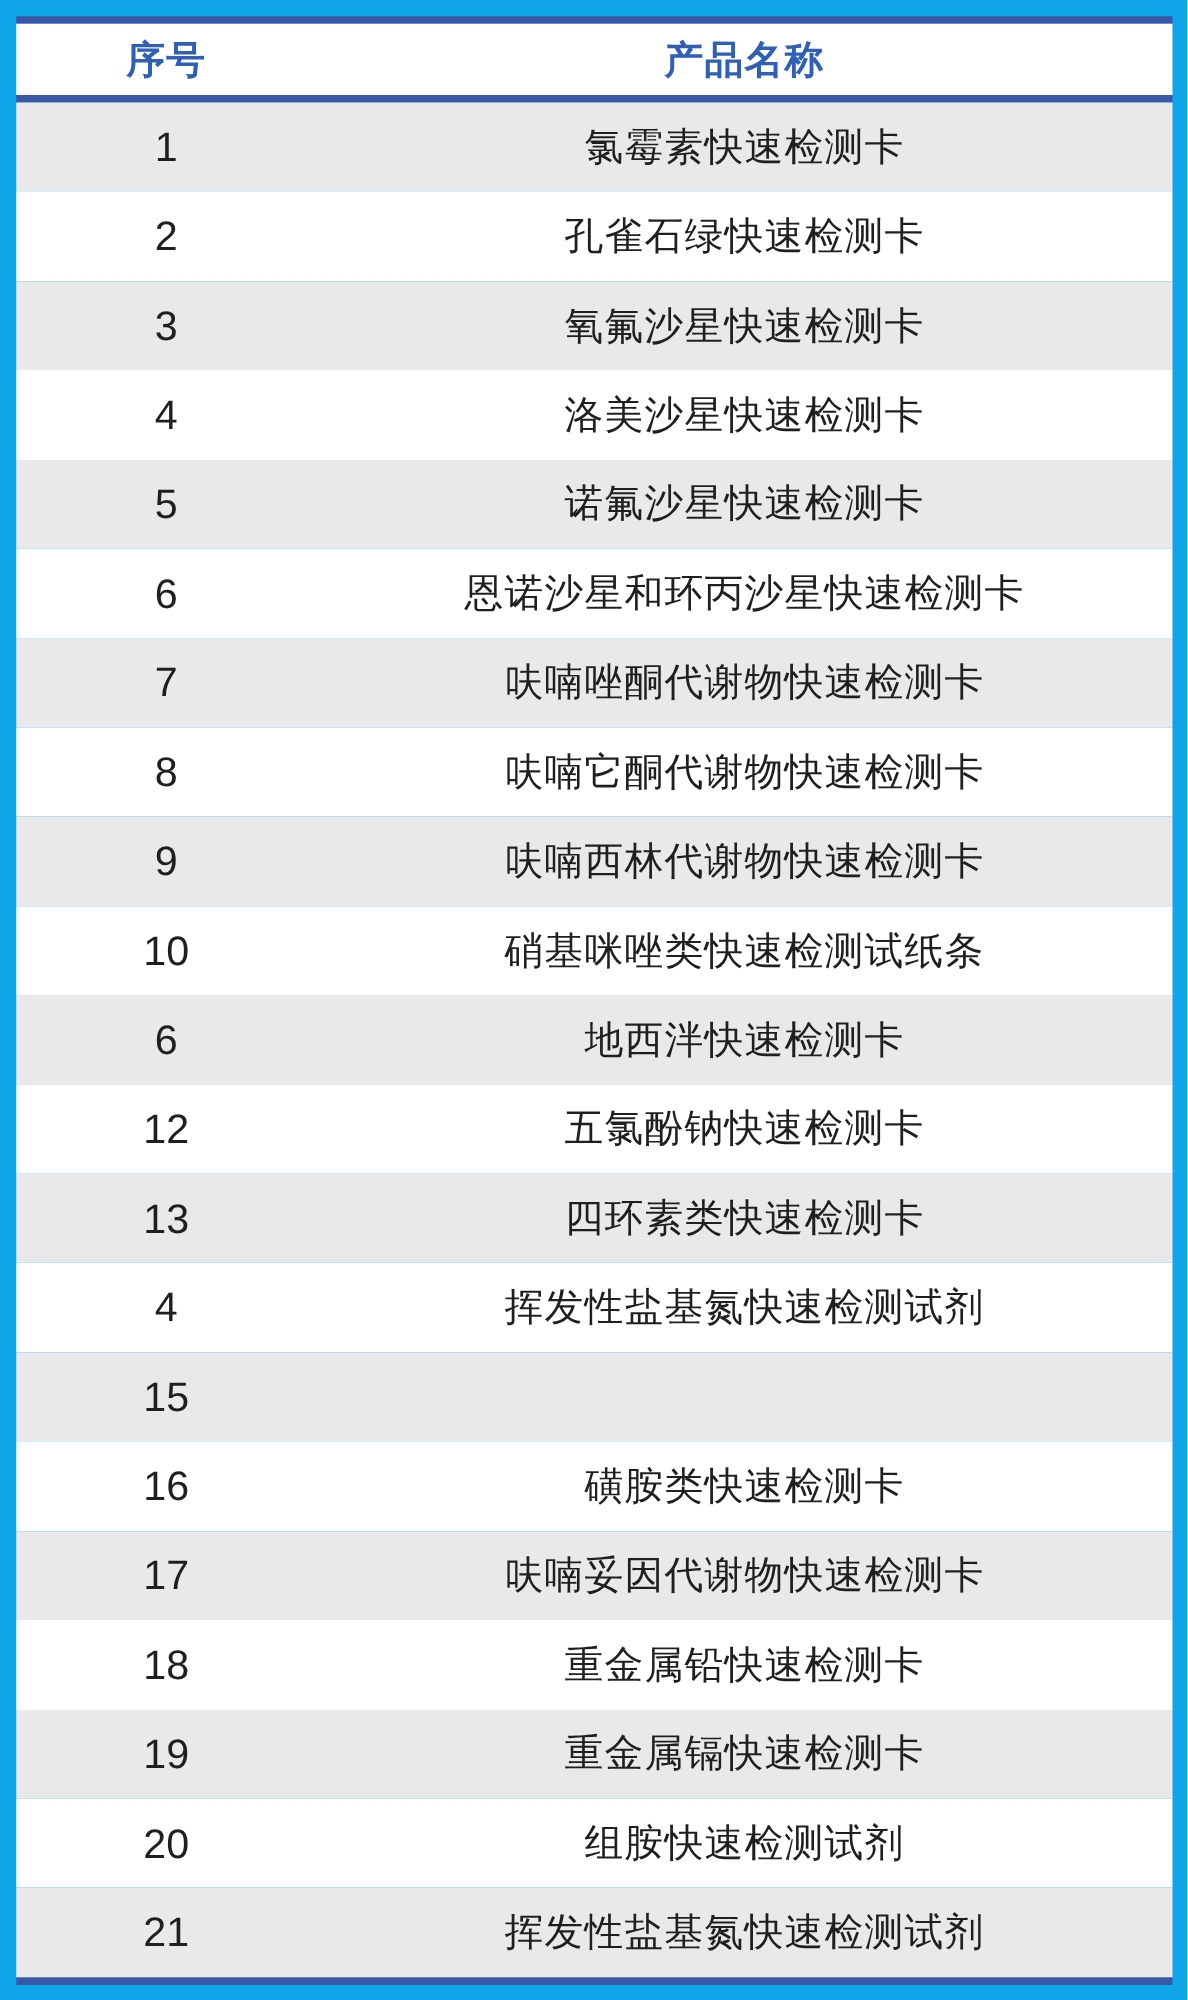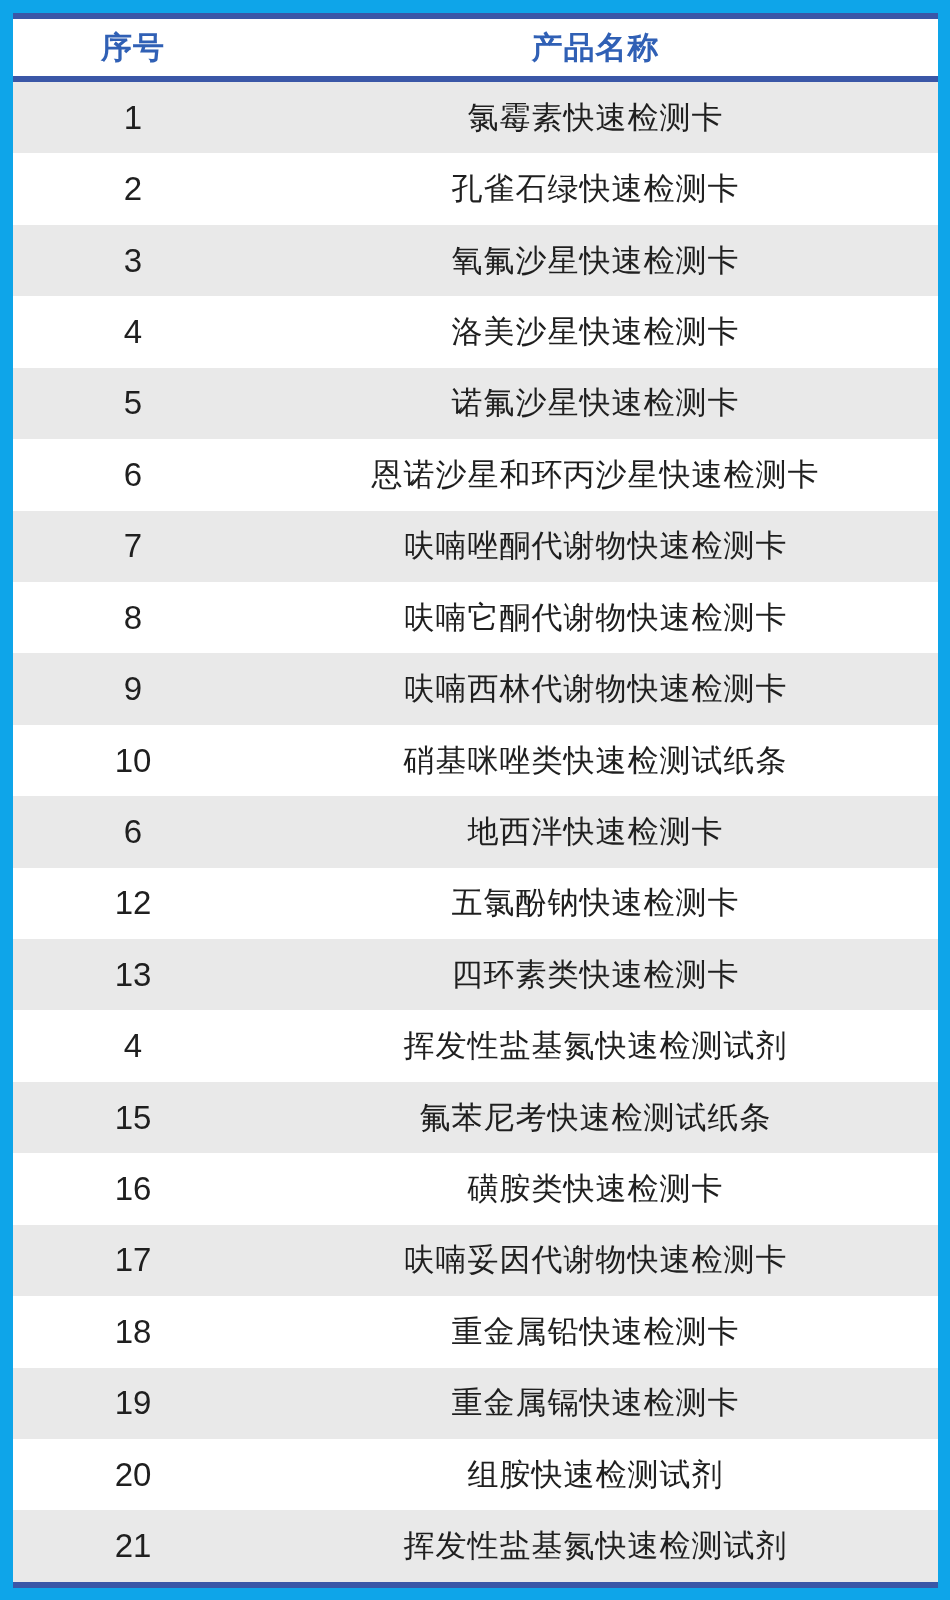--- a/index.html
+++ b/index.html
@@ -138,21 +138,20 @@
         <div class="row alt">
           <div class="cell index-cell col-index">13</div>
           <div class="cell col-name">四环素类快速检测卡</div>
         </div>
         <div class="row">
           <div class="cell index-cell col-index">4</div>
           <div class="cell col-name">挥发性盐基氮快速检测试剂</div>
         </div>
         <div class="row alt">
           <div class="cell index-cell col-index">15</div>
-          <div class="cell col-name">氟苯尼考快速检测试纸条</div>
         </div>
         <div class="row">
           <div class="cell index-cell col-index">16</div>
           <div class="cell col-name">磺胺类快速检测卡</div>
         </div>
         <div class="row alt">
           <div class="cell index-cell col-index">17</div>
           <div class="cell col-name">呋喃妥因代谢物快速检测卡</div>
         </div>
         <div class="row">

